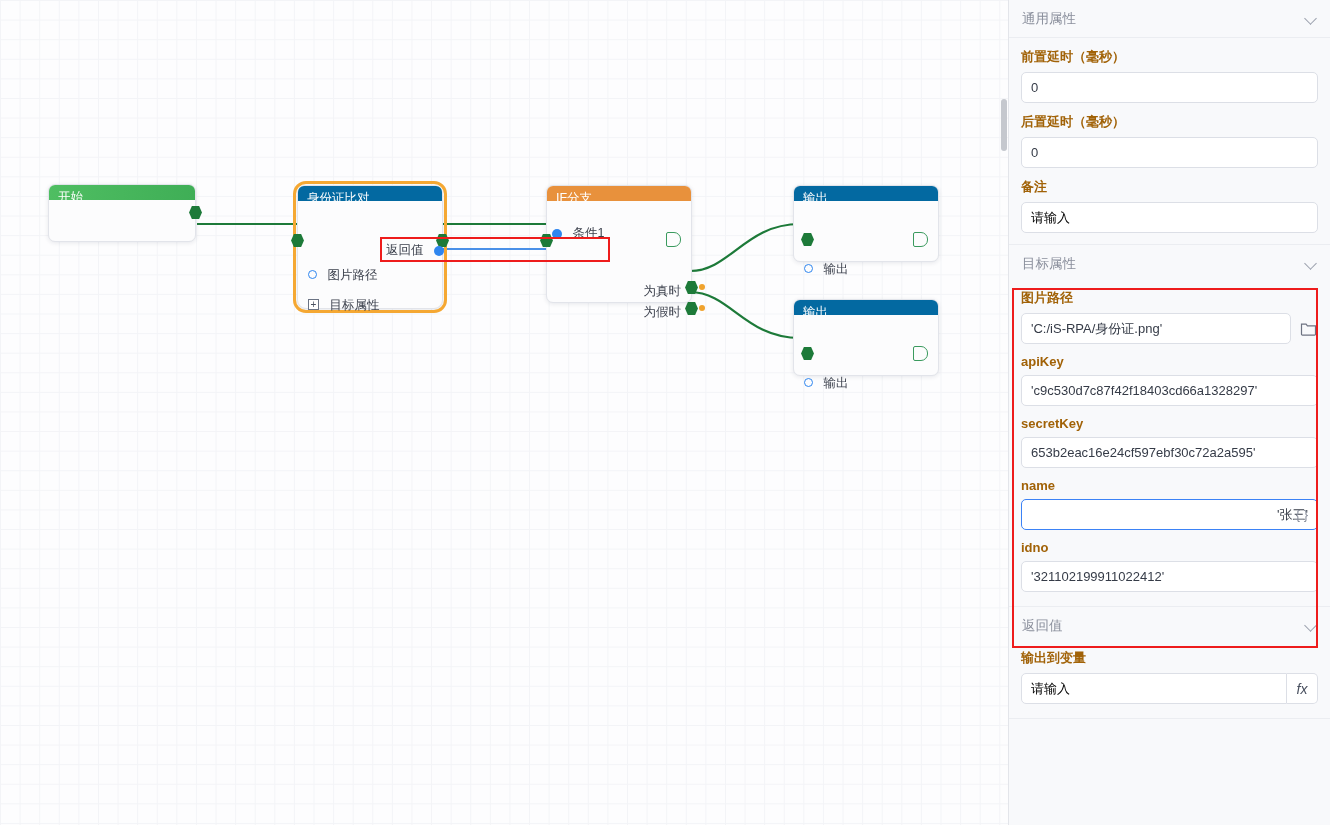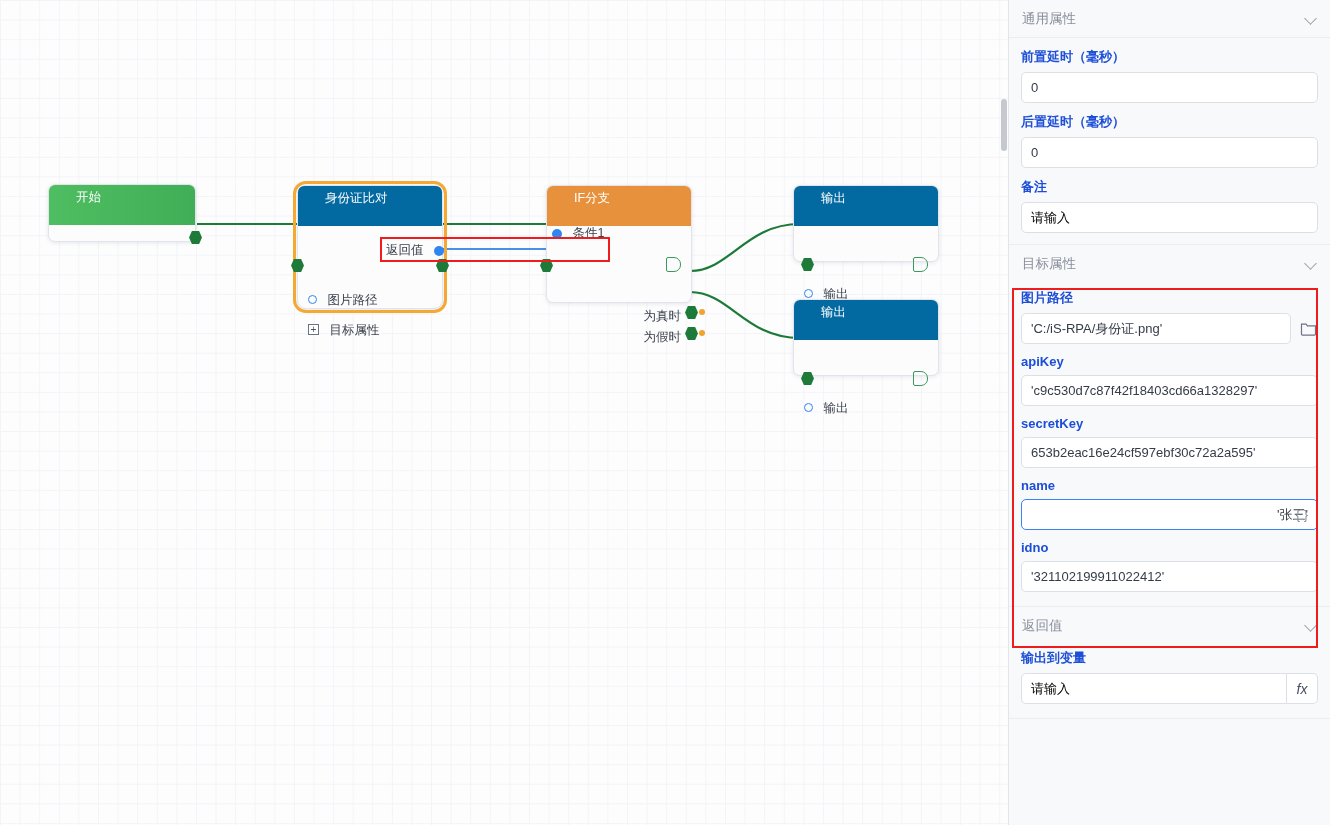--- a/index.html
+++ b/index.html
@@ -32,24 +32,24 @@
     box-shadow: 0 1px 4px rgba(30,40,70,.10);
     font-size: 12.5px;
     color: #3a3f4b;
   }
   .node.selected {
     outline: 3px solid #f5a833;
     outline-offset: 1px;
     border-radius: 9px;
   }
   .node-header {
-    height: 40px; line-height: 25px;
+    height: 15px; line-height: 25px;
     border-radius: 6px 6px 0 0;
     color: #fff; font-size: 12.5px;
-    padding: 0 27px;
+    padding: 0 9px;
     overflow: hidden; white-space: nowrap;
   }
   .hdr-green  { background: linear-gradient(to right, #4fbe62, #3fae56); }
   .hdr-blue   { background: #0369a1; }
   .hdr-orange { background: #e8913c; }
   .node-body { position: relative; padding: 6px 0 8px 0; }
 
   .row { position: relative; height: 22px; line-height: 22px; padding: 0 10px; font-size: 12.5px; white-space: nowrap; }
   .row.right { text-align: right; }
 
@@ -93,21 +93,21 @@
     border-bottom: 1px solid #ebedf1;
   }
   .chev { width: 12px; height: 12px; position: relative; }
   .chev::before {
     content:""; position:absolute; left:1px; top:1px;
     width: 8px; height: 8px;
     border-right: 1.6px solid #9aa0ad; border-bottom: 1.6px solid #9aa0ad;
     transform: rotate(45deg);
   }
   .fld { padding: 10px 12px 0 12px; }
-  .fld-label { font-size: 13px; color: #1d4ed8; margin-bottom: 6px; font-weight: 600; }
+  .fld-label { font-size: 13px; color: #a16207; margin-bottom: 6px; font-weight: 600; }
   .ctrl-wrap { display: flex; align-items: center; gap: 7px; }
   .ctrl {
     flex: 1;
     height: 31px; line-height: 29px;
     background: #fff;
     border: 1px solid #dcdfe6;
     border-radius: 5px;
     padding: 0 9px;
     font-size: 13px; color: #353b47;
     overflow: hidden; white-space: nowrap; text-overflow: clip;

